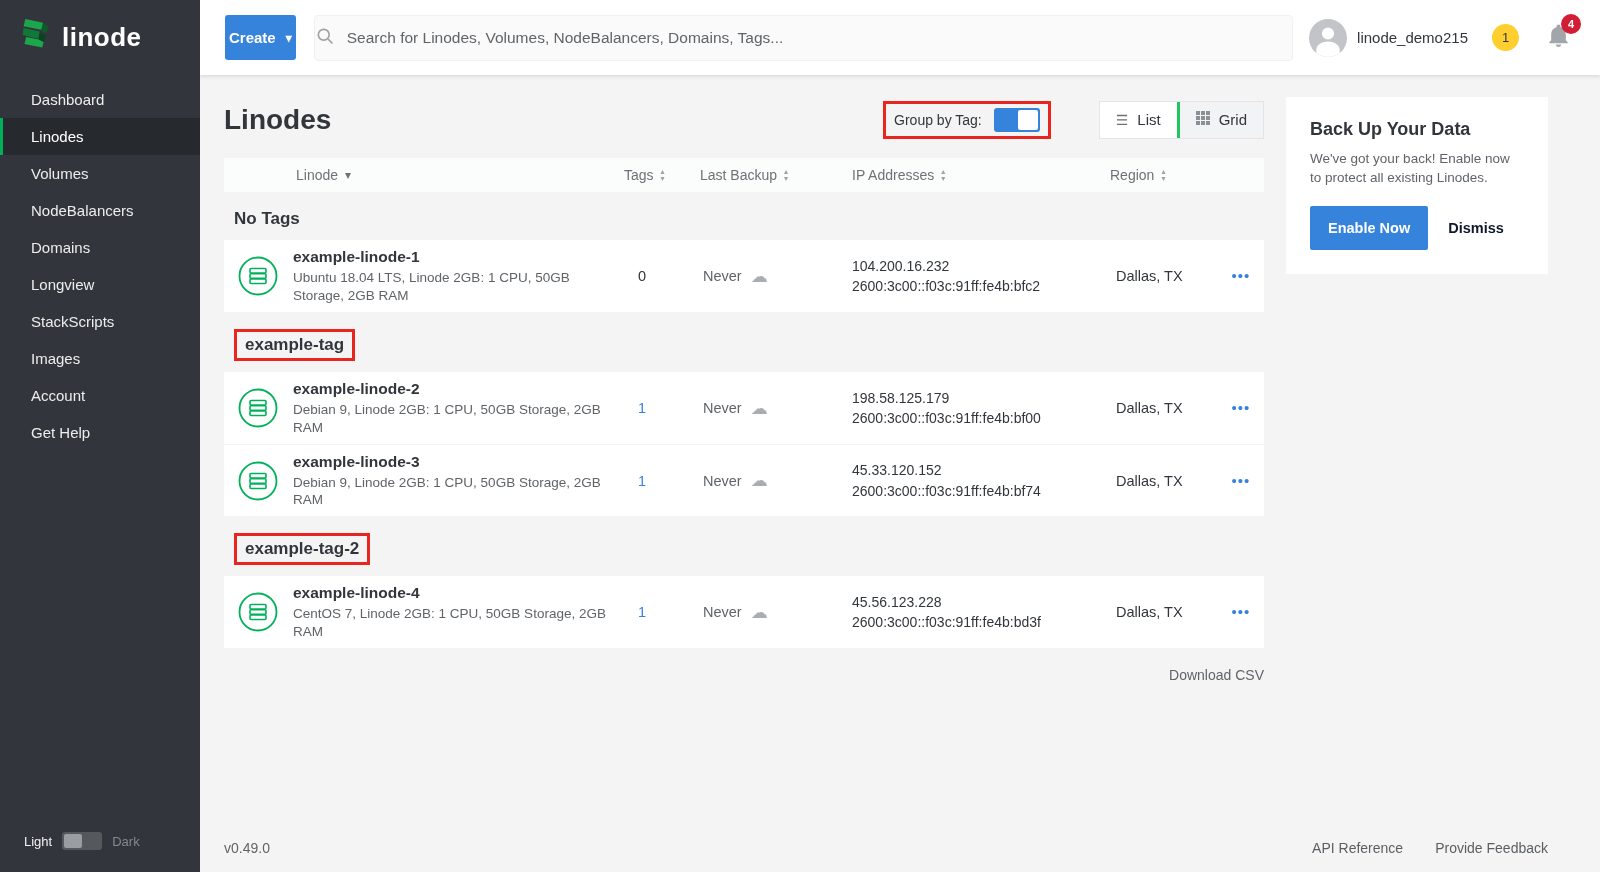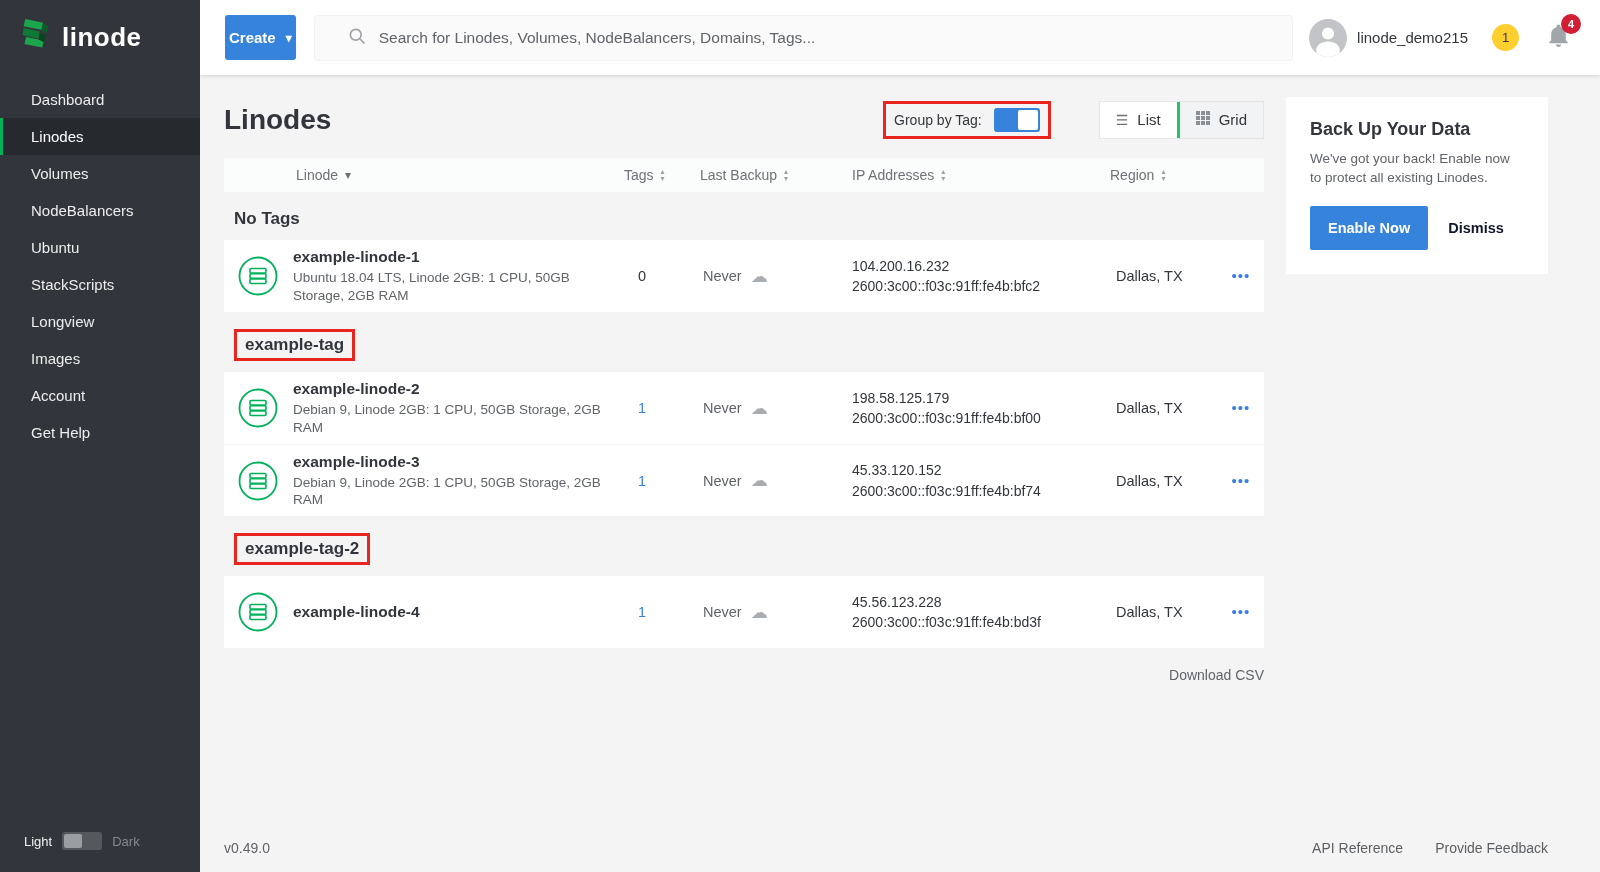--- a/index.html
+++ b/index.html
@@ -48,21 +48,21 @@
   .create-btn {
     background:#3683dc; color:#fff; border:none; border-radius:3px;
     height:45px; padding:0 4px; font-size:15px; font-weight:bold;
     display:flex; align-items:center; gap:10px; cursor:pointer;
     font-family:"Liberation Sans", sans-serif;
   }
   .create-caret { font-size:12px; }
   .search-box {
     flex:1; margin-left:18px; height:46px; background:#fafafa;
     border:1px solid #f1f1f2; border-radius:4px;
-    display:flex; align-items:center; padding:0 32px; gap:12px;
+    display:flex; align-items:center; padding:0 0; gap:12px;
   }
   .search-box input {
     flex:1; border:none; outline:none; background:transparent;
     font-size:15.5px; color:#606469; font-family:"Liberation Sans", sans-serif;
   }
   .search-box input::placeholder { color:#606469; opacity:1; }
   .user-area { display:flex; align-items:center; margin-left:16px; }
   .avatar {
     width:38px; height:38px; border-radius:50%; background:#c2c4c7;
     display:flex; align-items:center; justify-content:center; overflow:hidden; cursor:pointer;
@@ -185,27 +185,27 @@
     <div class="nav-item active">
         <span>Linodes</span>
       </div>
     <div class="nav-item">
         <span>Volumes</span>
       </div>
     <div class="nav-item">
         <span>NodeBalancers</span>
       </div>
     <div class="nav-item">
-        <span>Ubuntu</span>
+        <span>Domains</span>
+      </div>
+    <div class="nav-item">
+        <span>Longview</span>
       </div>
     <div class="nav-item">
         <span>StackScripts</span>
-      </div>
-    <div class="nav-item">
-        <span>Longview</span>
       </div>
     <div class="nav-item">
         <span>Images</span>
       </div>
     <div class="nav-item">
         <span>Account</span>
       </div>
     <div class="nav-item">
         <span>Get Help</span>
       </div>
@@ -437,20 +437,21 @@
                 <circle cx="20" cy="20" r="18.5" fill="#fff" stroke="#01b159" stroke-width="1.8"></circle>
                 <g fill="none" stroke="#01b159" stroke-width="1.6">
                   <rect x="12" y="12.5" width="16" height="4.6" rx="1"></rect>
                   <rect x="12" y="17.7" width="16" height="4.6" rx="1"></rect>
                   <rect x="12" y="22.9" width="16" height="4.6" rx="1"></rect>
                 </g>
               </svg>
             </span>
             <div class="name-block">
               <div class="linode-name">example-linode-4</div>
+              <div class="linode-specs">CentOS 7, Linode 2GB: 1 CPU, 50GB Storage, 2GB RAM</div>
             </div>
           </div>
           <div class="cell-tags"><span class="tag-link">1</span></div>
           <div class="cell-backup">
             <span>Never</span>
             <span class="cloud-glyph">☁</span>
           </div>
           <div class="cell-ip">
             <div>45.56.123.228</div>
             <div>2600:3c00::f03c:91ff:fe4b:bd3f</div>

